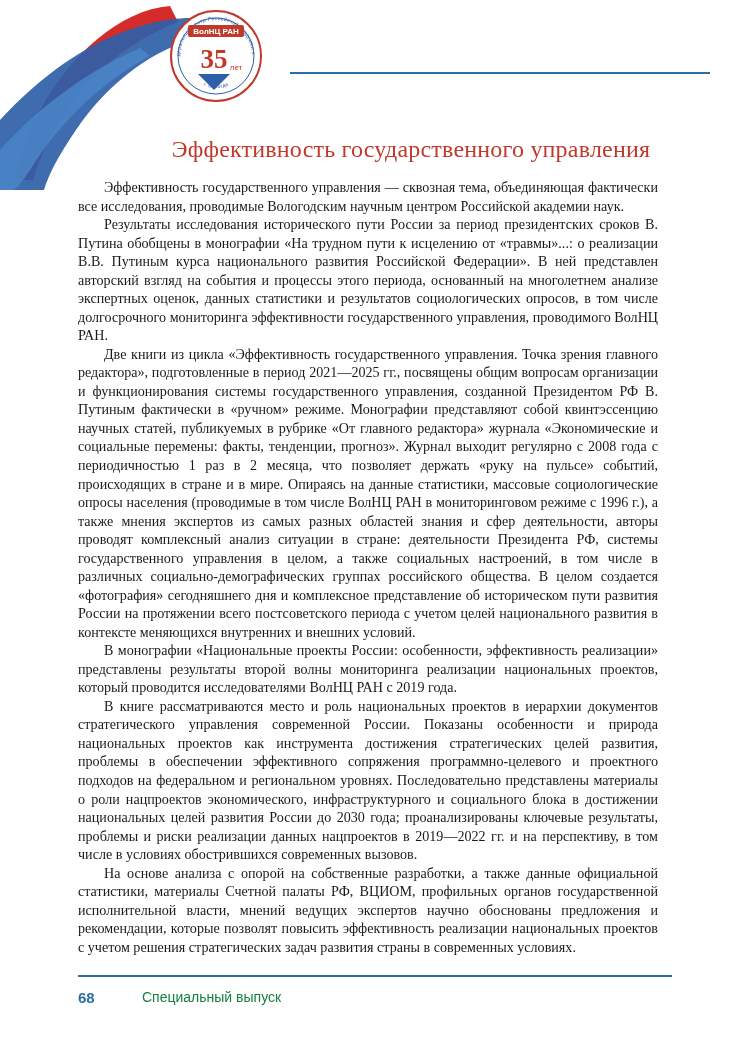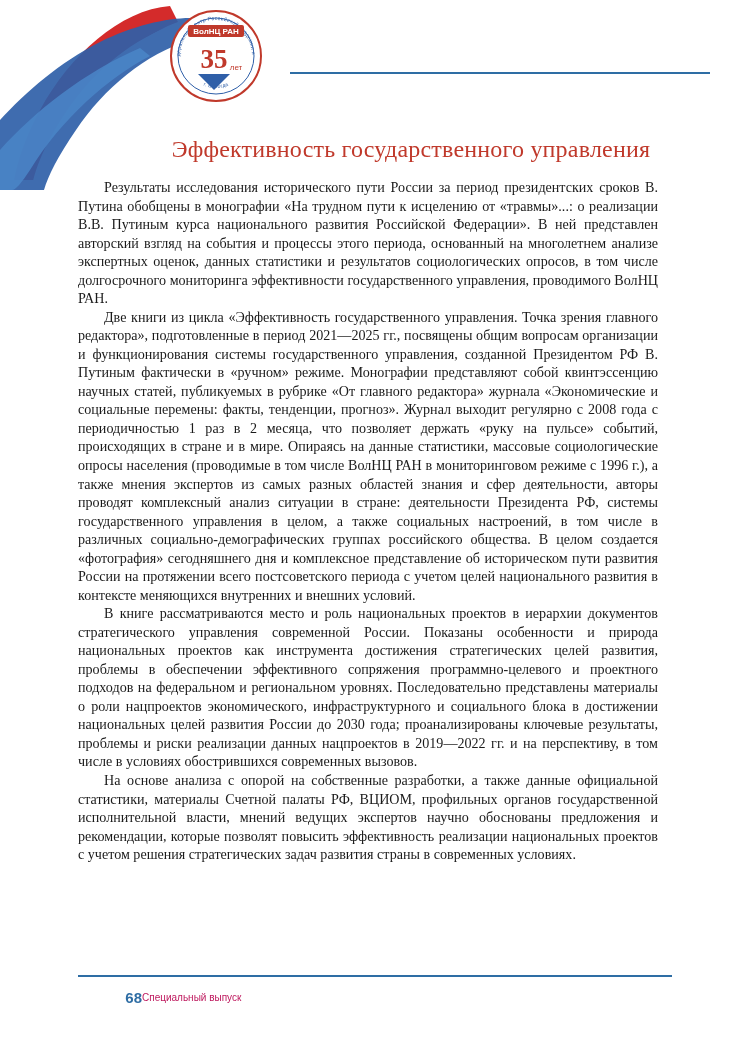--- a/index.html
+++ b/index.html
@@ -97,26 +97,25 @@
     height: 24px;
     display: flex;
     align-items: center;
   }
   .page-number {
     font-family: "Liberation Sans", sans-serif;
     font-weight: bold;
     font-size: 15px;
     color: #2e6da4;
     width: 64px;
-    text-align: right;
   }
   .footer-label {
     font-family: "Liberation Sans", sans-serif;
-    font-size: 10px;
-    color: #be185d;
+    font-size: 14px;
+    color: #15803d;
   }
 </style>
 </head>
 <body>
 
 <div class="page">
 
   <div class="header-graphics">
     <svg width="300" height="190" viewBox="0 0 300 190" xmlns="http://www.w3.org/2000/svg">
       <path d="M170 6 C120 10, 70 55, 40 110 C25 138, 18 160, 14 180 L44 180 C50 150, 66 116, 92 86 C120 54, 150 32, 178 22 Z" fill="#d42b2b"></path>
@@ -146,22 +145,24 @@
       <text x="48" y="26" text-anchor="middle" font-family="'Liberation Sans', sans-serif" font-size="8" font-weight="bold" fill="#ffffff">ВолНЦ РАН</text>
       <text x="46" y="60" text-anchor="middle" font-family="'Liberation Serif', serif" font-size="27" font-weight="bold" fill="#c0392b">35</text>
       <text x="68" y="62" text-anchor="middle" font-family="'Liberation Sans', sans-serif" font-size="8" fill="#c0392b">лет</text>
       <path d="M30 66 L62 66 L46 82 Z" fill="#2f5fa8"></path>
     </svg>
   </div>
 
   <div class="article-title">Эффективность государственного управления</div>
 
   <div class="content">
+    <p>Эффективность государственного управления — сквозная тема, объединяющая фактически все исследования, проводимые Вологодским научным центром Российской академии наук.</p>
     <p>Результаты исследования исторического пути России за период президентских сроков В. Путина обобщены в монографии «На трудном пути к исцелению от «травмы»...: о реализации В.В. Путиным курса национального развития Российской Федерации». В ней представлен авторский взгляд на события и процессы этого периода, основанный на многолетнем анализе экспертных оценок, данных статистики и результатов социологических опросов, в том числе долгосрочного мониторинга эффективности государственного управления, проводимого ВолНЦ РАН.</p>
     <p>Две книги из цикла «Эффективность государственного управления. Точка зрения главного редактора», подготовленные в период 2021—2025 гг., посвящены общим вопросам организации и функционирования системы государственного управления, созданной Президентом РФ В. Путиным фактически в «ручном» режиме. Монографии представляют собой квинтэссенцию научных статей, публикуемых в рубрике «От главного редактора» журнала «Экономические и социальные перемены: факты, тенденции, прогноз». Журнал выходит регулярно с 2008 года с периодичностью 1 раз в 2 месяца, что позволяет держать «руку на пульсе» событий, происходящих в стране и в мире. Опираясь на данные статистики, массовые социологические опросы населения (проводимые в том числе ВолНЦ РАН в мониторинговом режиме с 1996 г.), а также мнения экспертов из самых разных областей знания и сфер деятельности, авторы проводят комплексный анализ ситуации в стране: деятельности Президента РФ, системы государственного управления в целом, а также социальных настроений, в том числе в различных социально-демографических группах российского общества. В целом создается «фотография» сегодняшнего дня и комплексное представление об историческом пути развития России на протяжении всего постсоветского периода с учетом целей национального развития в контексте меняющихся внутренних и внешних условий.</p>
+    <p>В монографии «Национальные проекты России: особенности, эффективность реализации» представлены результаты второй волны мониторинга реализации национальных проектов, который проводится исследователями ВолНЦ РАН с 2019 года.</p>
     <p>В книге рассматриваются место и роль национальных проектов в иерархии документов стратегического управления современной России. Показаны особенности и природа национальных проектов как инструмента достижения стратегических целей развития, проблемы в обеспечении эффективного сопряжения программно-целевого и проектного подходов на федеральном и региональном уровнях. Последовательно представлены материалы о роли нацпроектов экономического, инфраструктурного и социального блока в достижении национальных целей развития России до 2030 года; проанализированы ключевые результаты, проблемы и риски реализации данных нацпроектов в 2019—2022 гг. и на перспективу, в том числе в условиях обострившихся современных вызовов.</p>
     <p>На основе анализа с опорой на собственные разработки, а также данные официальной статистики, материалы Счетной палаты РФ, ВЦИОМ, профильных органов государственной исполнительной власти, мнений ведущих экспертов научно обоснованы предложения и рекомендации, которые позволят повысить эффективность реализации национальных проектов с учетом решения стратегических задач развития страны в современных условиях.</p>
   </div>
 
   <div class="footer-rule"></div>
   <div class="footer">
     <span class="page-number">68</span>
     <span class="footer-label">Специальный выпуск</span>
   </div>
 

